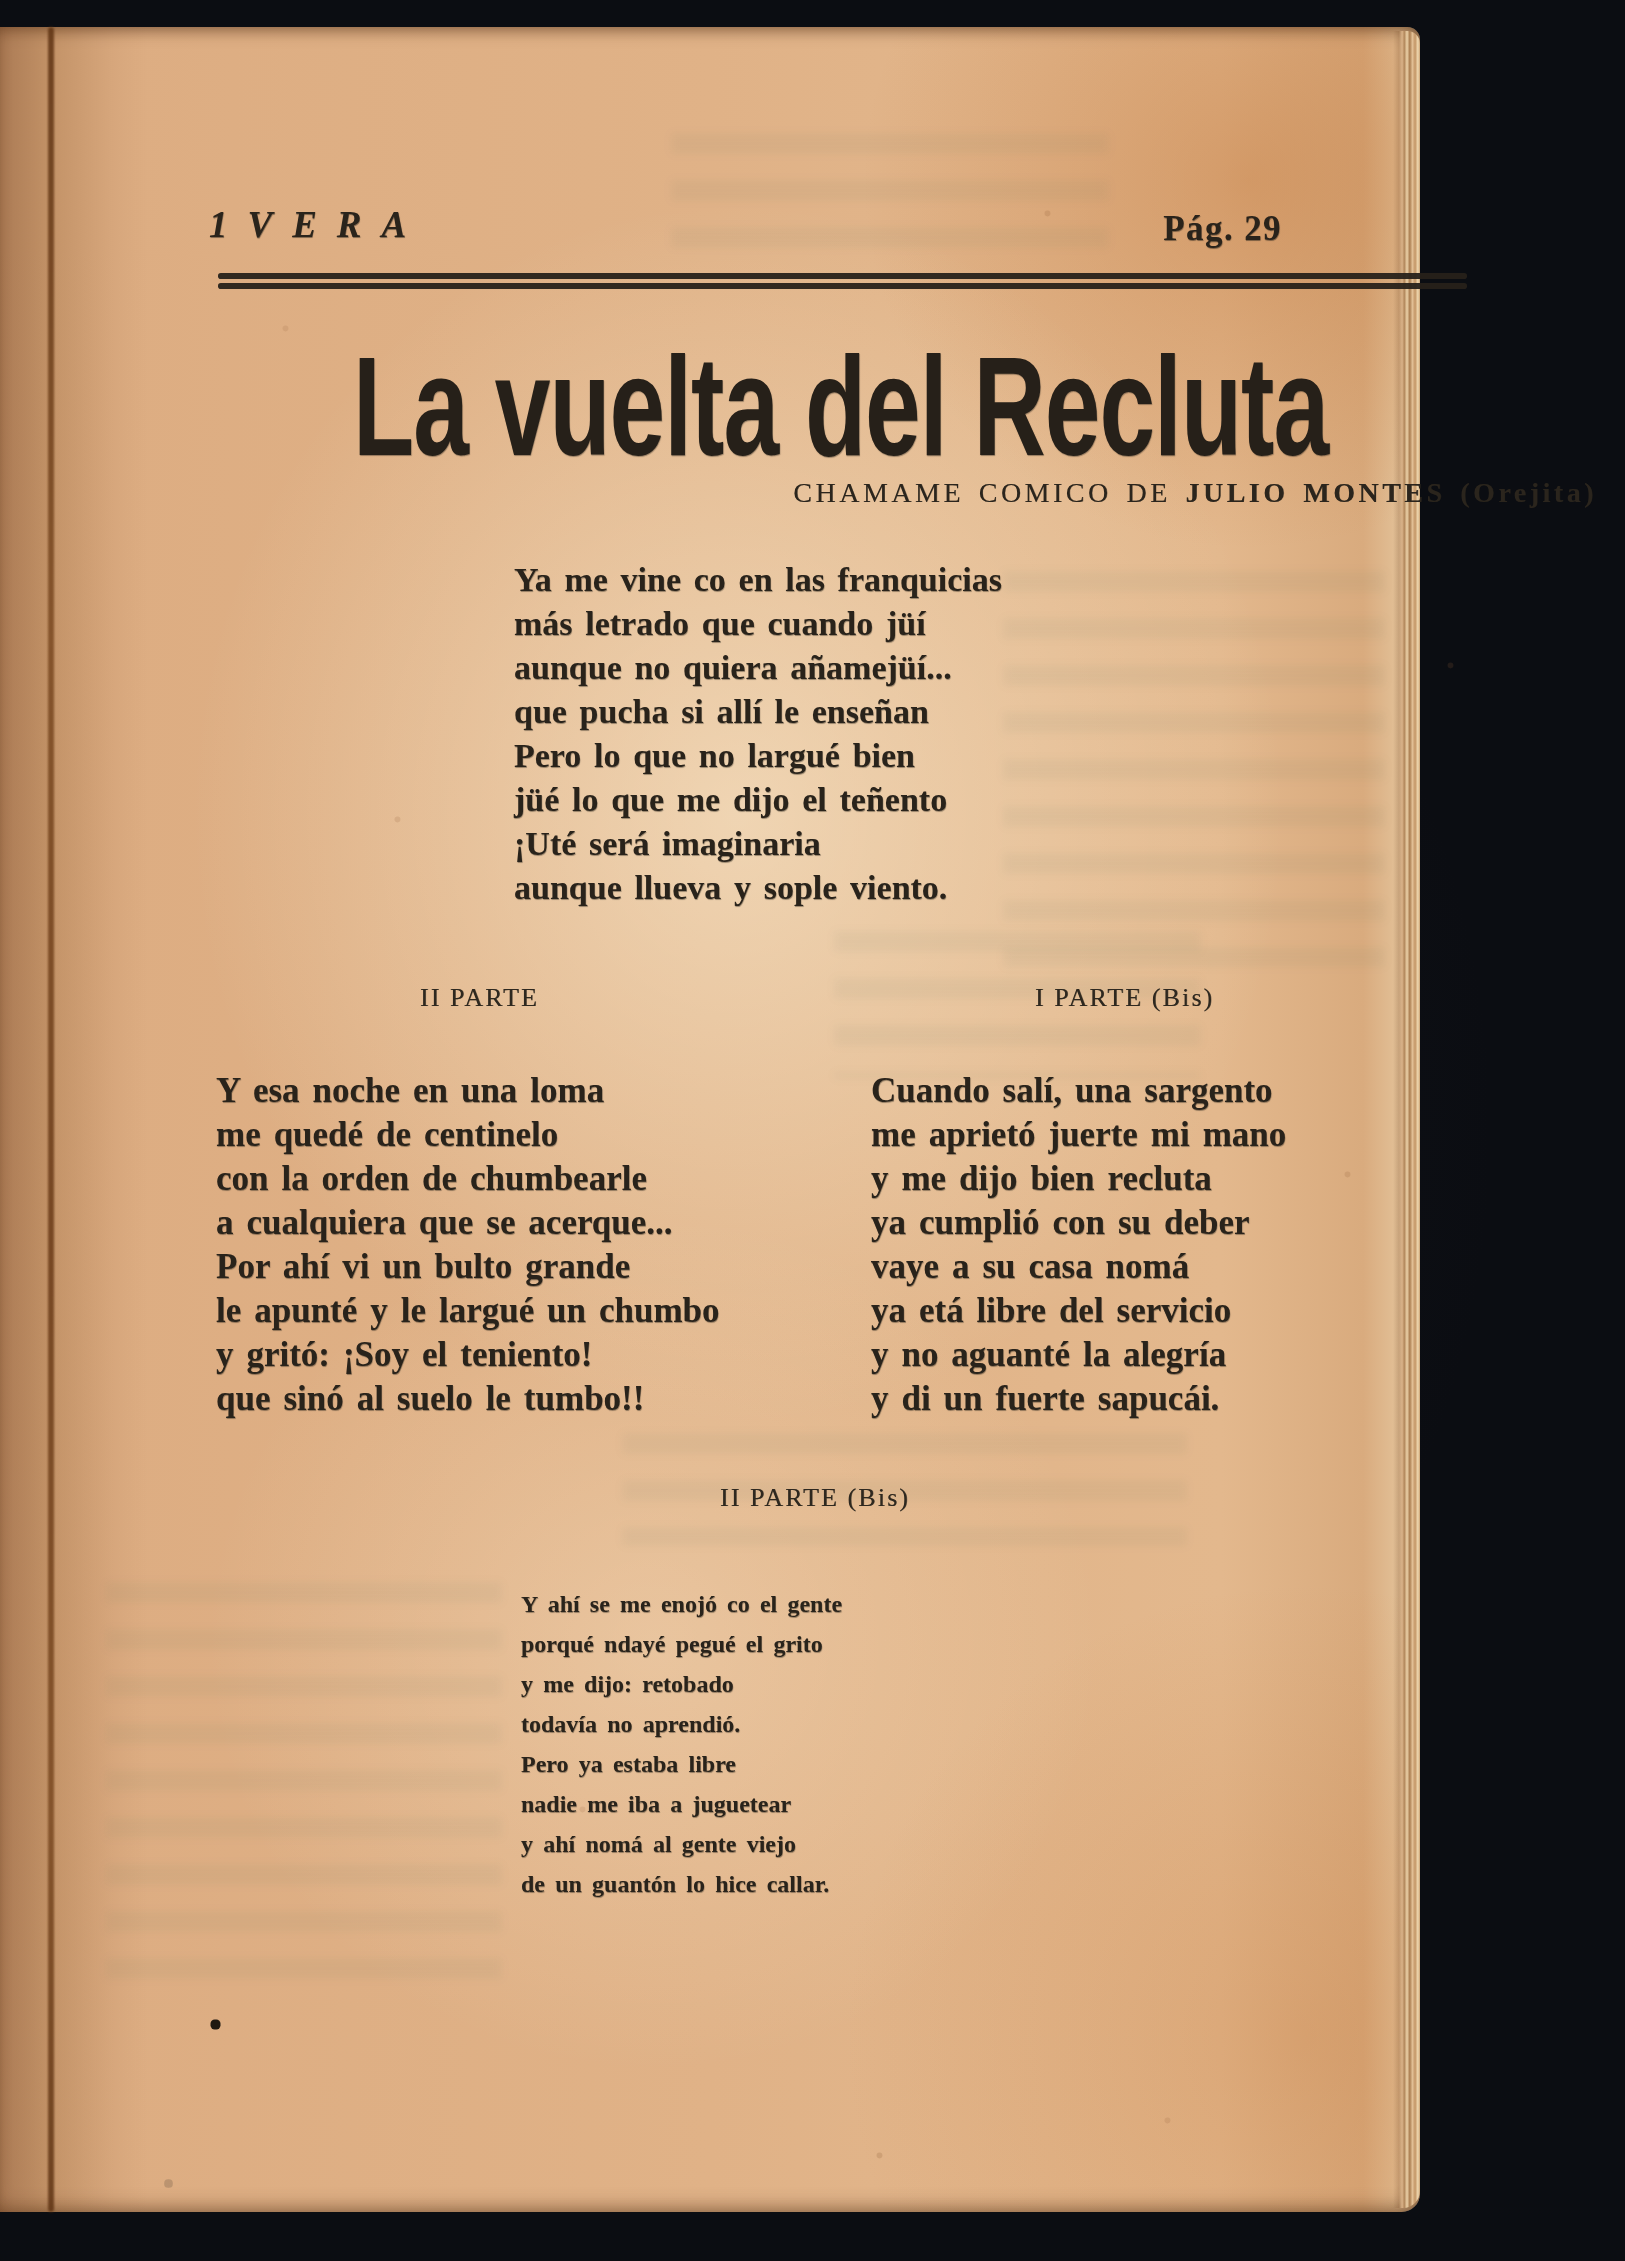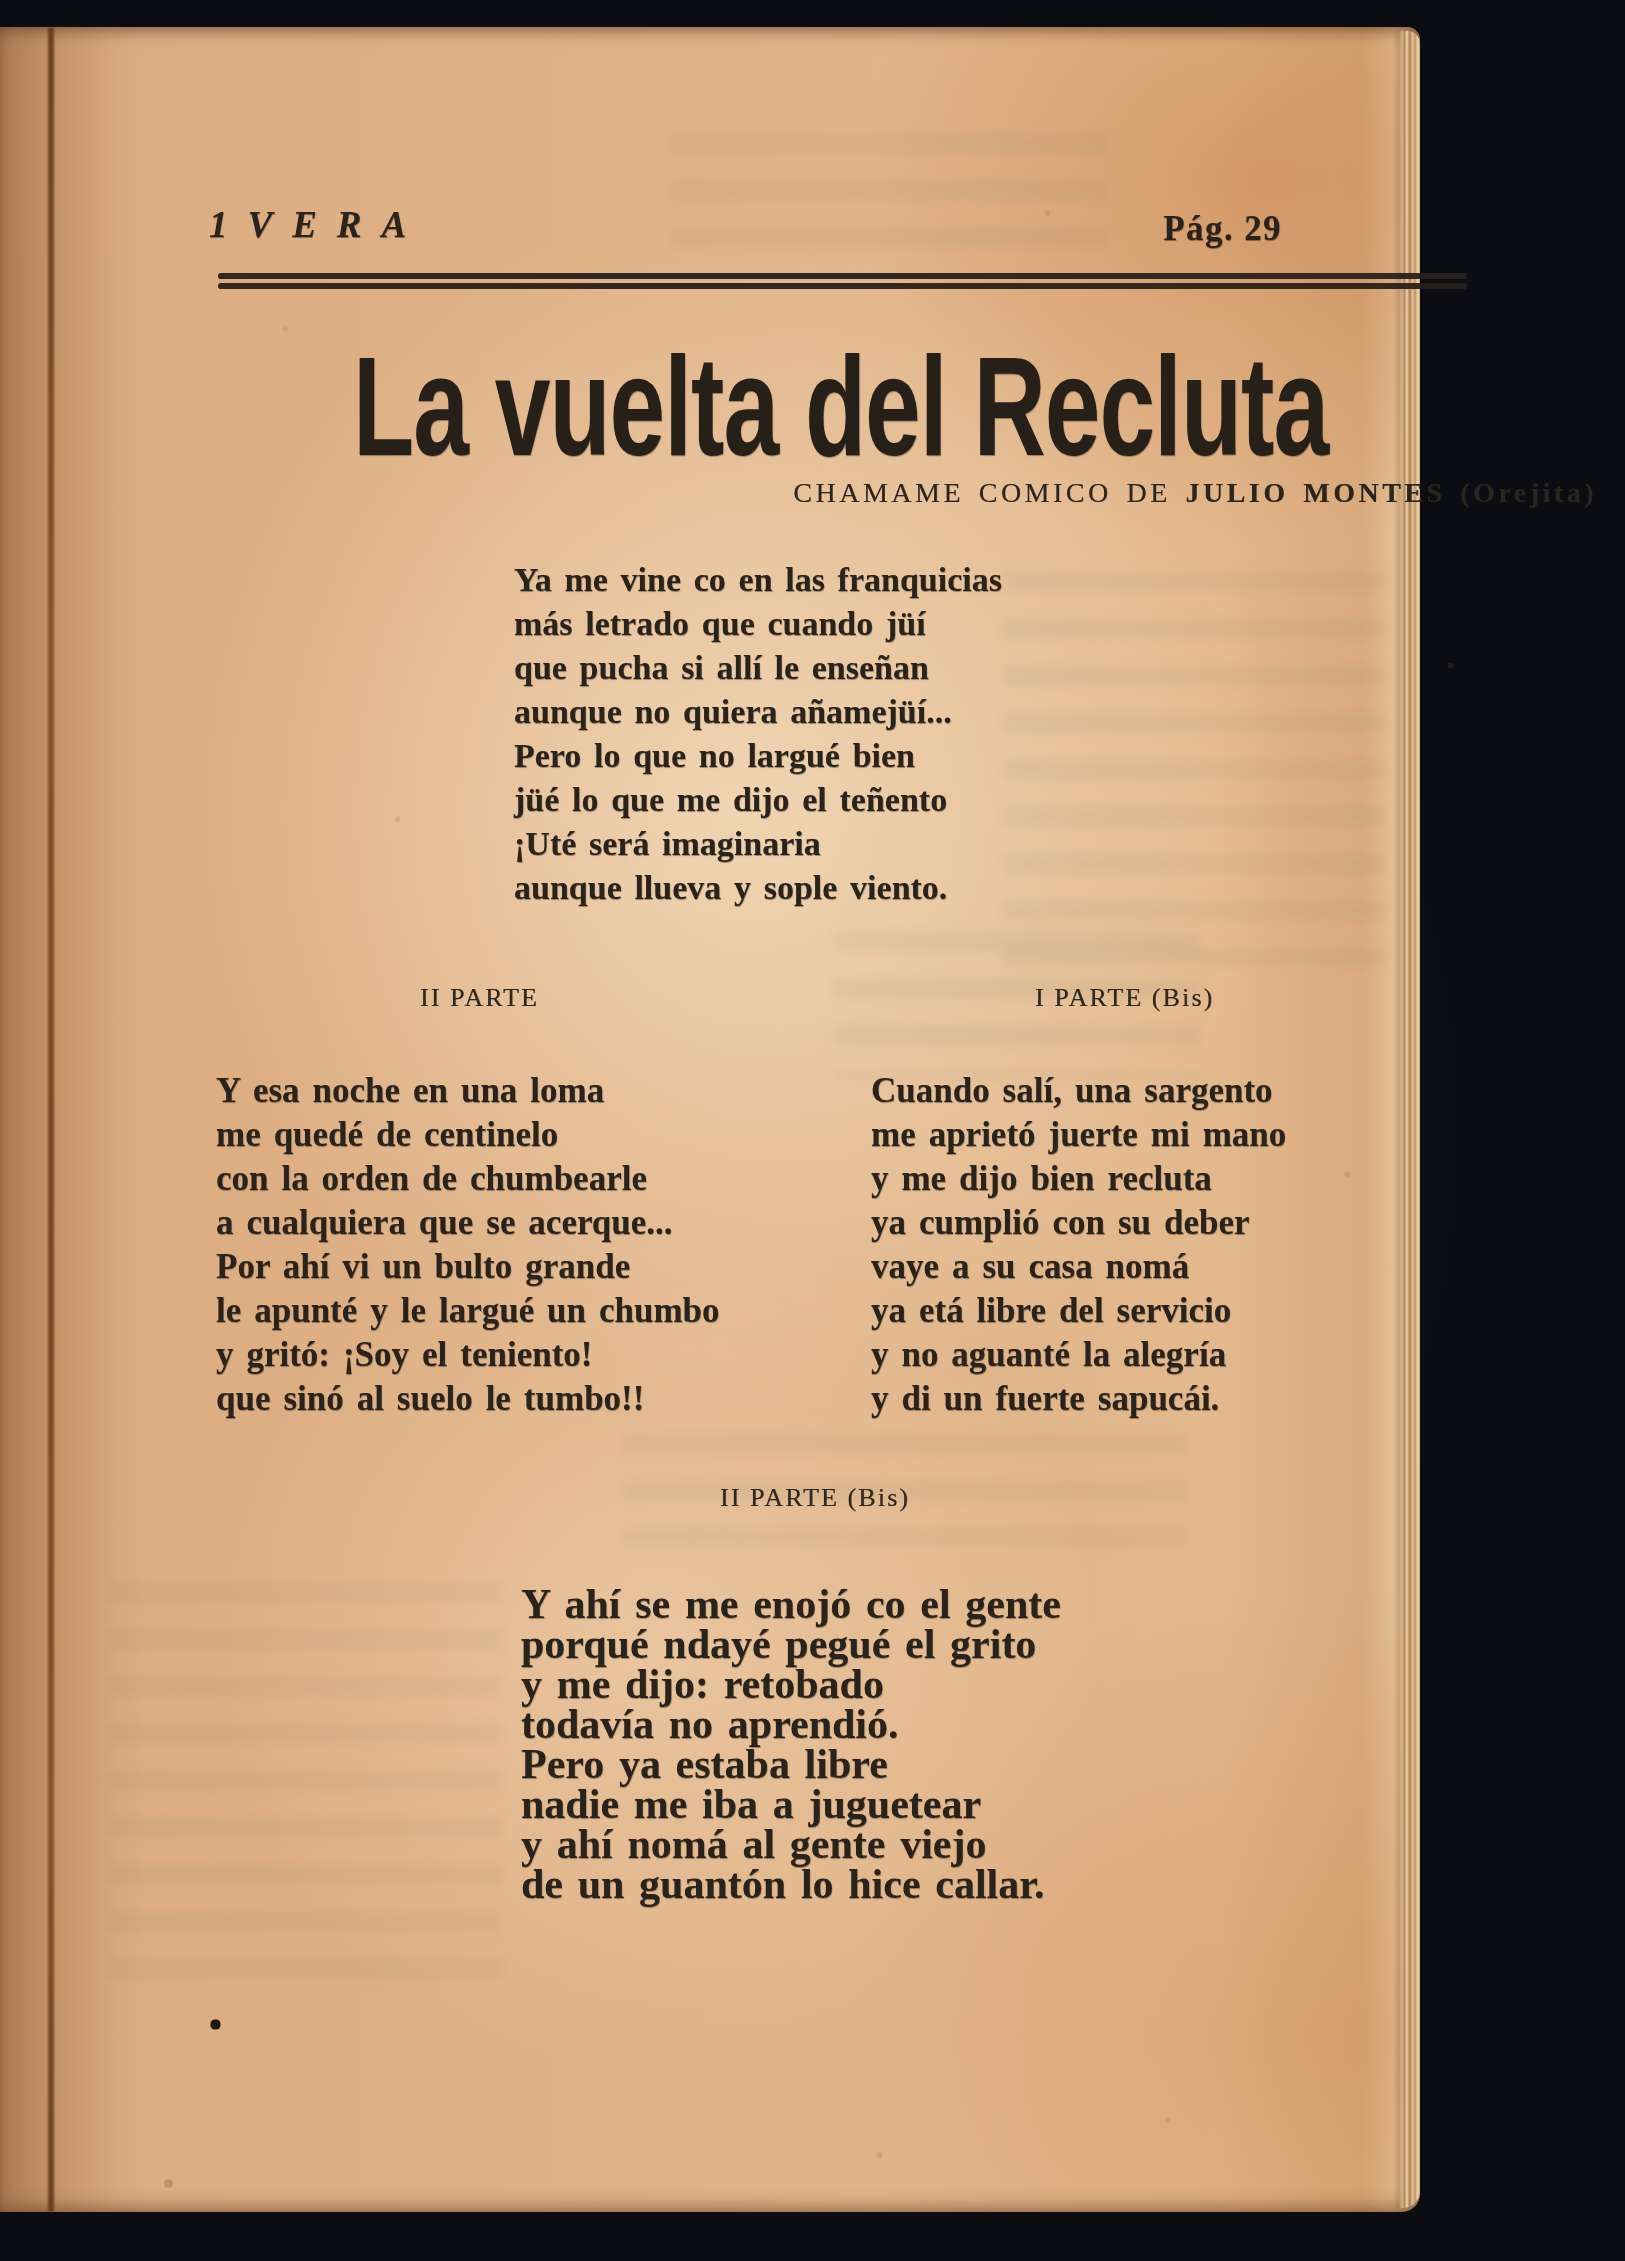--- a/index.html
+++ b/index.html
@@ -71,21 +71,21 @@
   .title .squeeze{display:inline-block;transform:scaleX(.71);transform-origin:50% 50%;letter-spacing:-1.4px;}
   .subtitle{position:absolute;left:85px;top:449px;width:1512px;text-align:right;
     font:400 28px/34px "Liberation Serif", serif;letter-spacing:3.5px;word-spacing:4.2px;color:#2b251d;
     text-shadow:0.4px 0.4px 0.6px rgba(43,37,29,.45);white-space:nowrap;}
   .subtitle b{font-weight:700;}
   .verse{position:absolute;font-family:"Liberation Serif", serif;font-weight:700;color:#29231b;
     word-spacing:4.2px;text-shadow:0.5px 0.6px 0.7px rgba(41,35,27,.42);white-space:nowrap;}
   .s1{left:514px;top:531px;font-size:34px;line-height:44px;}
   .colL{left:216px;top:1042px;font-size:35px;line-height:44px;}
   .colR{left:871px;top:1042px;font-size:35px;line-height:44px;}
-  .s4{left:521px;top:1557px;font-size:42px;line-height:40px;}
+  .s4{left:521px;top:1557px;font-size:24px;line-height:40px;}
   .parte{position:absolute;font:400 26px/31px "Liberation Serif", serif;letter-spacing:2.1px;
     color:#2e281f;text-shadow:0.4px 0.4px 0.5px rgba(46,40,31,.55);white-space:nowrap;}
   .parteL{left:420px;top:955px;}
   .parteR{left:1035px;top:955px;text-align:right;}
   .parteBis{left:720px;top:1455px;}
 </style>
 </head>
 <body>
 
 <div class="scan-bg"></div>
@@ -110,22 +110,22 @@
     <div class="bar"></div>
   </div>
 
   <h1 class="title"><span class="squeeze">La vuelta del Recluta</span></h1>
 
   <div class="subtitle"><span>CHAMAME COMICO DE</span> <b>JULIO MONTES</b> <b>(Orejita)</b></div>
 
   <div class="verse s1">
       <div>Ya me vine co en las franquicias</div>
       <div>más letrado que cuando jüí</div>
+      <div>aunque no quiera añamejüí...</div>
       <div>que pucha si allí le enseñan</div>
-      <div>aunque no quiera añamejüí...</div>
       <div>Pero lo que no largué bien</div>
       <div>jüé lo que me dijo el teñento</div>
       <div>¡Uté será imaginaria</div>
       <div>aunque llueva y sople viento.</div>
     </div>
 
   <div class="parte parteL">II PARTE</div>
   <div class="parte parteR">I PARTE (Bis)</div>
 
   <div class="verse colL">

